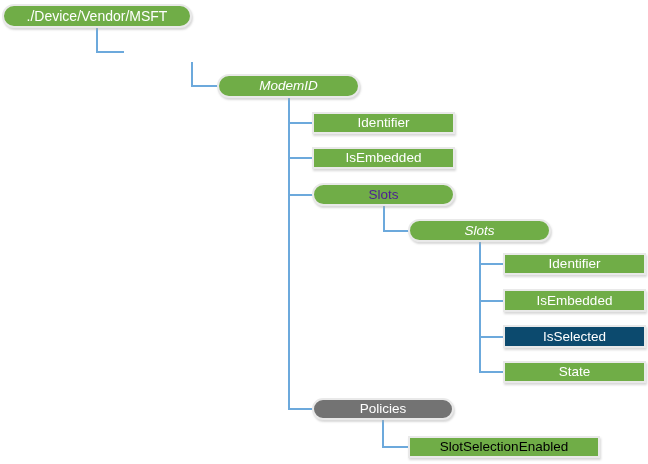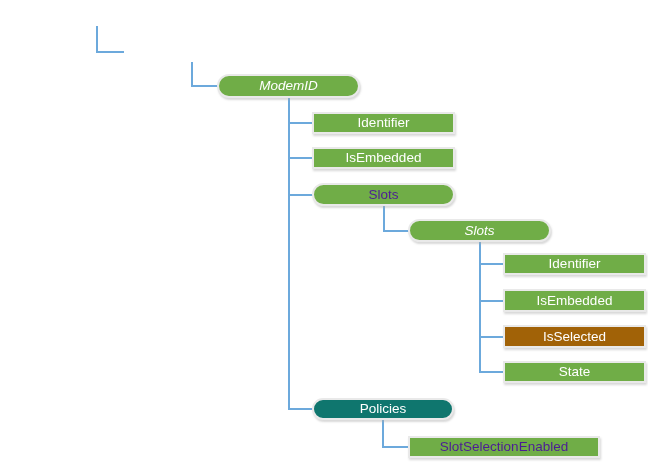--- a/index.html
+++ b/index.html
@@ -59,24 +59,25 @@
     <div class="connector" style="left: 479px; top: 240px; width: 2px; height: 61.5px; background: rgb(108, 169, 220);"></div>
     <div class="connector" style="left: 479px; top: 299.5px; width: 26px; height: 2px; background: rgb(108, 169, 220);"></div>
     <div class="connector" style="left: 479px; top: 240px; width: 2px; height: 97.5px; background: rgb(108, 169, 220);"></div>
     <div class="connector" style="left: 479px; top: 335.5px; width: 26px; height: 2px; background: rgb(108, 169, 220);"></div>
     <div class="connector" style="left: 479px; top: 240px; width: 2px; height: 133px; background: rgb(108, 169, 220);"></div>
     <div class="connector" style="left: 479px; top: 371px; width: 26px; height: 2px; background: rgb(108, 169, 220);"></div>
     <div class="connector" style="left: 288px; top: 96px; width: 2px; height: 314px; background: rgb(108, 169, 220);"></div>
     <div class="connector" style="left: 288px; top: 408px; width: 26px; height: 2px; background: rgb(108, 169, 220);"></div>
     <div class="connector" style="left: 382px; top: 418px; width: 2px; height: 30px; background: rgb(108, 169, 220);"></div>
     <div class="connector" style="left: 382px; top: 446px; width: 28px; height: 2px; background: rgb(108, 169, 220);"></div>
+    <div class="node pill root" style="left: 2px; top: 4px; width: 190px; height: 24px; background: rgb(112, 173, 71); color: rgb(255, 255, 255);">./Device/Vendor/MSFT</div>
     <div class="node pill italic" style="left: 217px; top: 74px; width: 143px; height: 24px; background: rgb(112, 173, 71); color: rgb(255, 255, 255);">ModemID</div>
     <div class="node rect" style="left: 312px; top: 112px; width: 143px; height: 22px; background: rgb(112, 173, 71); color: rgb(255, 255, 255);">Identifier</div>
     <div class="node rect" style="left: 312px; top: 147px; width: 143px; height: 22px; background: rgb(112, 173, 71); color: rgb(255, 255, 255);">IsEmbedded</div>
     <div class="node pill" style="left: 312px; top: 183px; width: 143px; height: 23px; background: rgb(112, 173, 71); color: #4c1d95;">Slots</div>
     <div class="node pill italic" style="left: 408px; top: 219px; width: 143px; height: 23px; background: rgb(112, 173, 71); color: rgb(255, 255, 255);">Slots</div>
     <div class="node rect" style="left: 503px; top: 253px; width: 143px; height: 22px; background: rgb(112, 173, 71); color: rgb(255, 255, 255);">Identifier</div>
     <div class="node rect" style="left: 503px; top: 289px; width: 143px; height: 23px; background: rgb(112, 173, 71); color: rgb(255, 255, 255);">IsEmbedded</div>
-    <div class="node rect" style="left: 503px; top: 325px; width: 143px; height: 23px; background: #a16207; color: rgb(255, 255, 255);">IsSelected</div>
+    <div class="node rect" style="left: 503px; top: 325px; width: 143px; height: 23px; background: #0c4a6e; color: rgb(255, 255, 255);">IsSelected</div>
     <div class="node rect" style="left: 503px; top: 361px; width: 143px; height: 22px; background: rgb(112, 173, 71); color: rgb(255, 255, 255);">State</div>
-    <div class="node pill" style="left: 312px; top: 398px; width: 142px; height: 22px; background: #0f766e; color: rgb(255, 255, 255);">Policies</div>
-    <div class="node rect" style="left: 408px; top: 436px; width: 192px; height: 22px; background: rgb(112, 173, 71); color: #4c1d95;">SlotSelectionEnabled</div>
+    <div class="node pill" style="left: 312px; top: 398px; width: 142px; height: 22px; background: #737373; color: rgb(255, 255, 255);">Policies</div>
+    <div class="node rect" style="left: 408px; top: 436px; width: 192px; height: 22px; background: rgb(112, 173, 71); color: #000000;">SlotSelectionEnabled</div>
   </div>
 
 </body></html>

